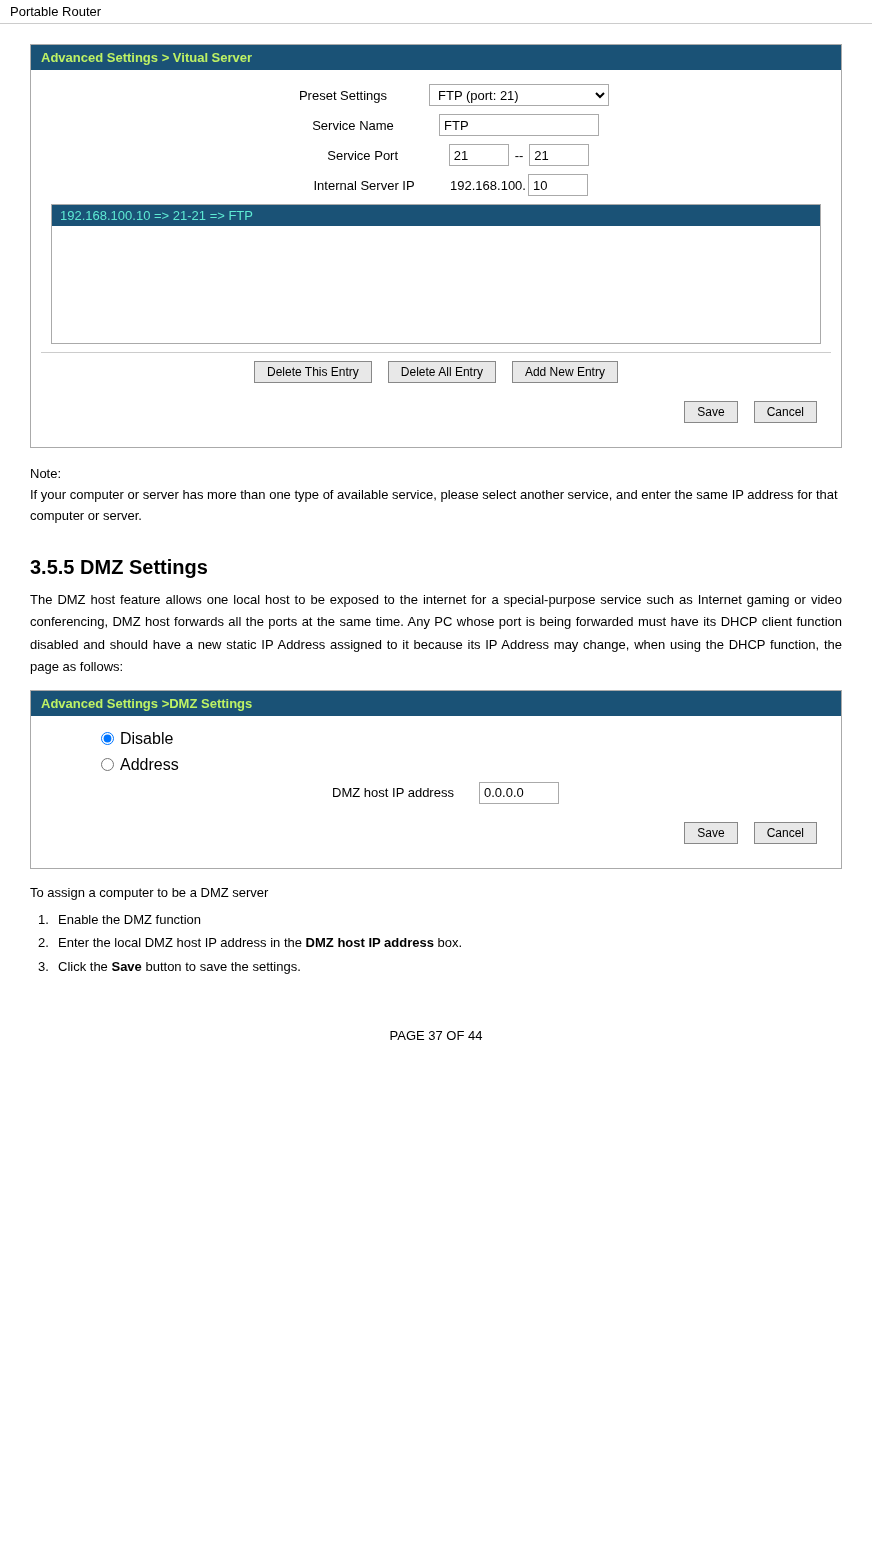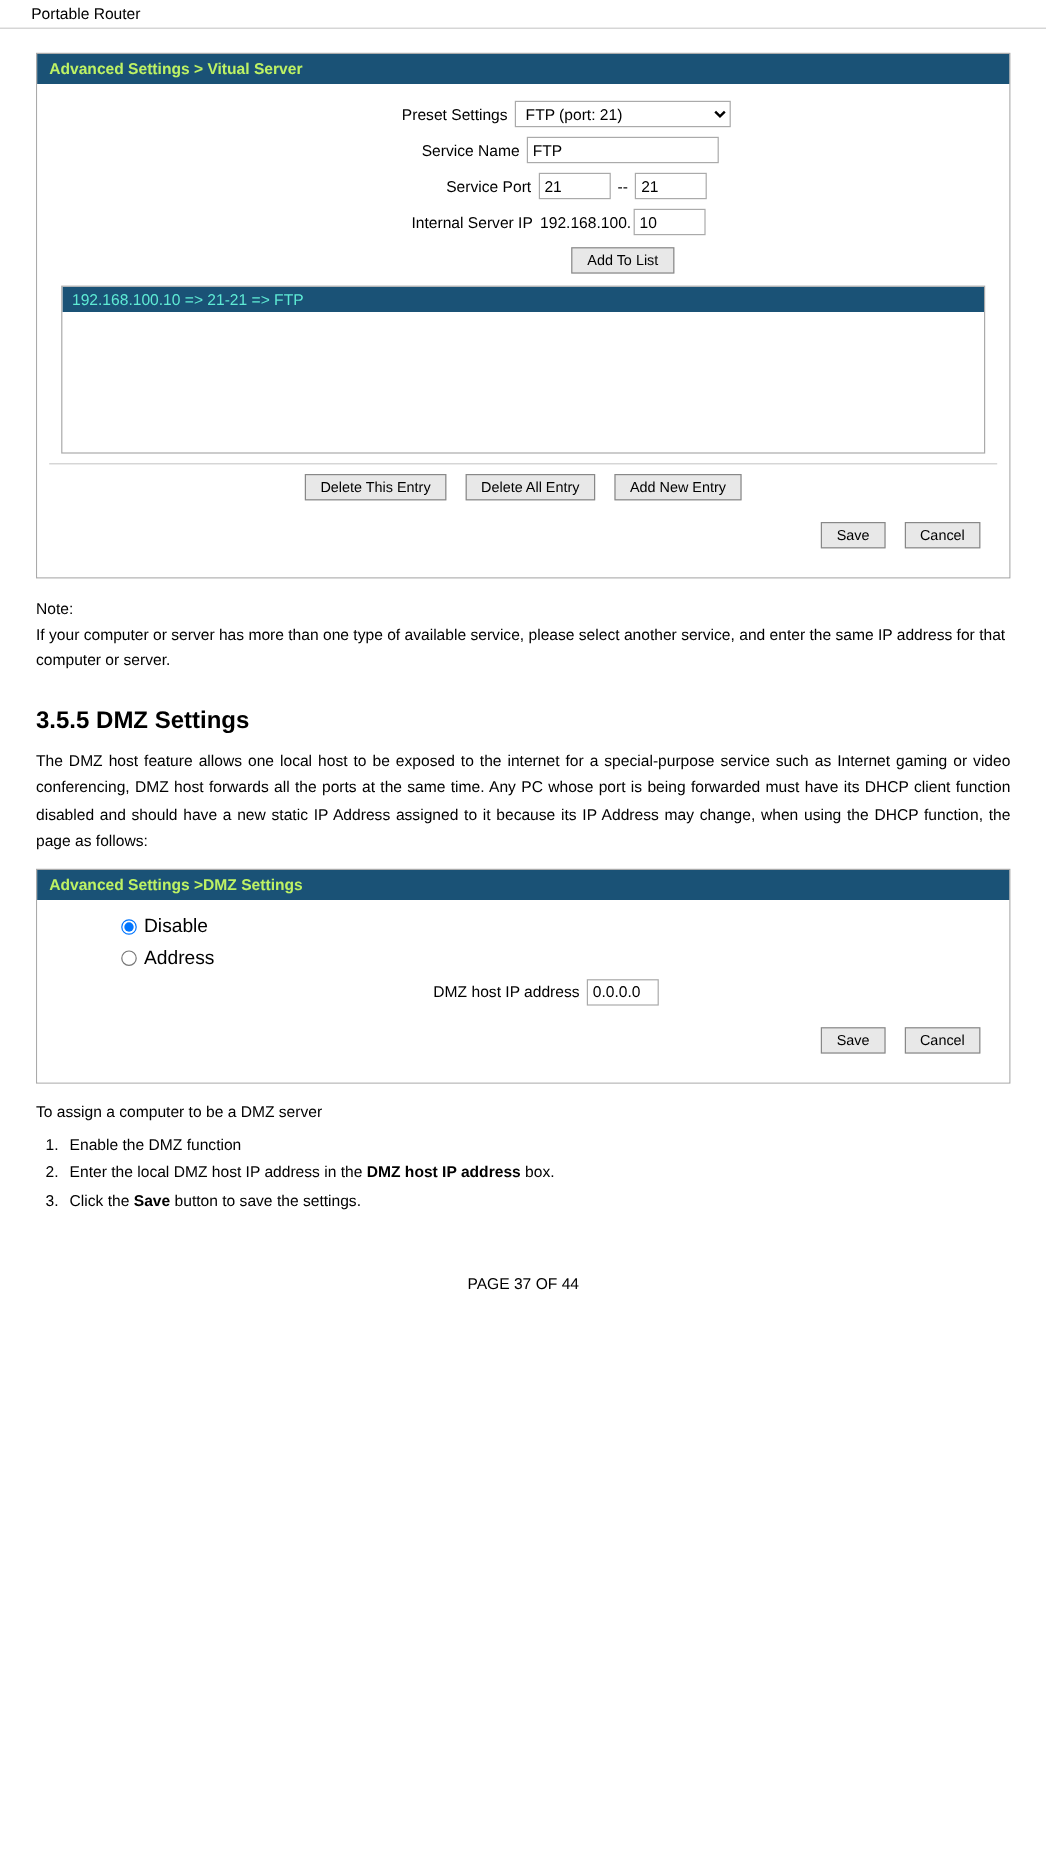--- a/index.html
+++ b/index.html
@@ -7,21 +7,21 @@
       font-family: Arial, sans-serif;
       font-size: 13px;
       background: #fff;
       color: #000;
       width: 872px;
       min-height: 1554px;
       padding: 0;
     }
     .page-header {
       border-bottom: 1px solid #ccc;
-      padding: 4px 26px;
+      padding: 4px 10px;
       font-size: 13px;
     }
     .page-content {
       padding: 10px 30px 20px 30px;
     }
 
     
     .panel {
       border: 1px solid #aaa;
       margin: 10px 0 16px 0;
@@ -40,33 +40,33 @@
     }
 
     
     .form-row {
       display: flex;
       align-items: center;
       margin-bottom: 8px;
       justify-content: center;
     }
     .form-label {
-      text-align: right;
+      text-align: center;
       min-width: 160px;
       margin-right: 6px;
       font-size: 13px;
     }
     .form-input {
       border: 1px solid #aaa;
       padding: 2px 4px;
       font-size: 13px;
       height: 22px;
     }
     .form-input-wide { width: 160px; }
-    .form-input-medium { width: 60px; }
+    .form-input-medium { width: 80px; }
     .form-input-short { width: 60px; }
     .form-select {
       border: 1px solid #aaa;
       padding: 2px 4px;
       font-size: 13px;
       height: 22px;
       width: 180px;
       background: #fff;
     }
 
@@ -219,24 +219,20 @@
         <span class="dash-sep">--</span>
         <input class="form-input form-input-short" type="text" value="21" style="">
       </div>
 
       <div class="form-row">
         <span class="form-label">Internal Server IP</span>
         <span class="ip-prefix">192.168.100.</span>
         <input class="form-input form-input-short" type="text" value="10" style="">
       </div>
 
-      <div class="form-row">
-        <span class="form-label"></span>
-        <button class="btn">Add To List</button>
-      </div>
 
       <div class="listbox">
         <div class="listbox-item selected">192.168.100.10 =&gt; 21-21 =&gt; FTP</div>
       </div>
 
       <div class="btn-row-left">
         <button class="btn">Delete This Entry</button>
         <button class="btn">Delete All Entry</button>
         <button class="btn">Add New Entry</button>
       </div>

